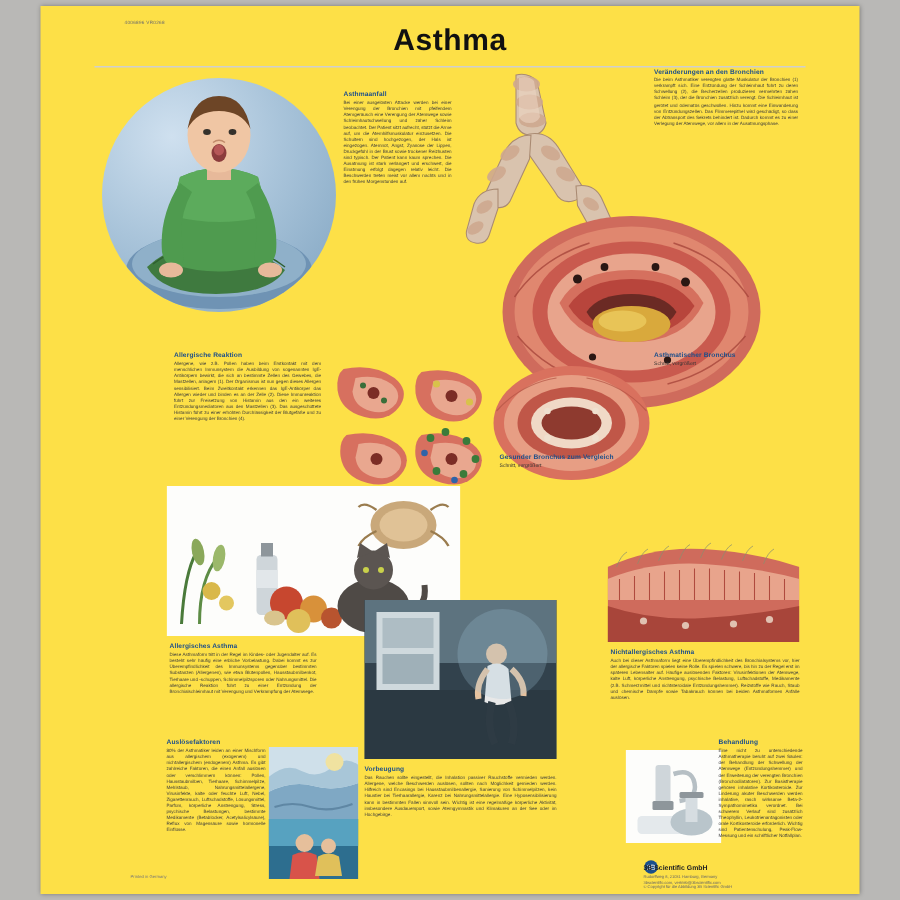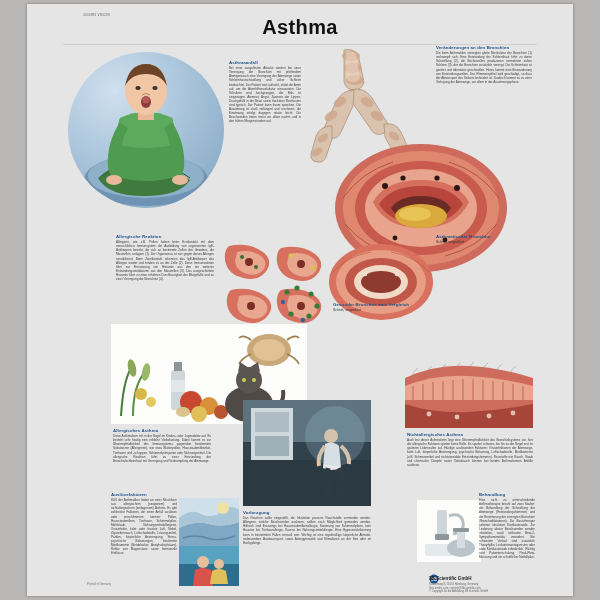--- a/index.html
+++ b/index.html
@@ -6,21 +6,21 @@
   body{
     width:600px;height:600px;
     background:#b9b8b6;
     font-family:"Liberation Sans", sans-serif;
     overflow:hidden;
   }
   .poster{
     position:absolute;
     left:27px;top:4px;
     width:546px;height:592px;
-    background:#e5e5e5;
+    background:#fde047;
     box-shadow:0 0 3px rgba(0,0,0,.35);
     overflow:hidden;
   }
   .code{
     position:absolute;left:56px;top:9px;
     font-size:3.1px;letter-spacing:.2px;color:#6b6b6b;
   }
   .title{
     position:absolute;left:0;top:12px;width:546px;
     text-align:center;

